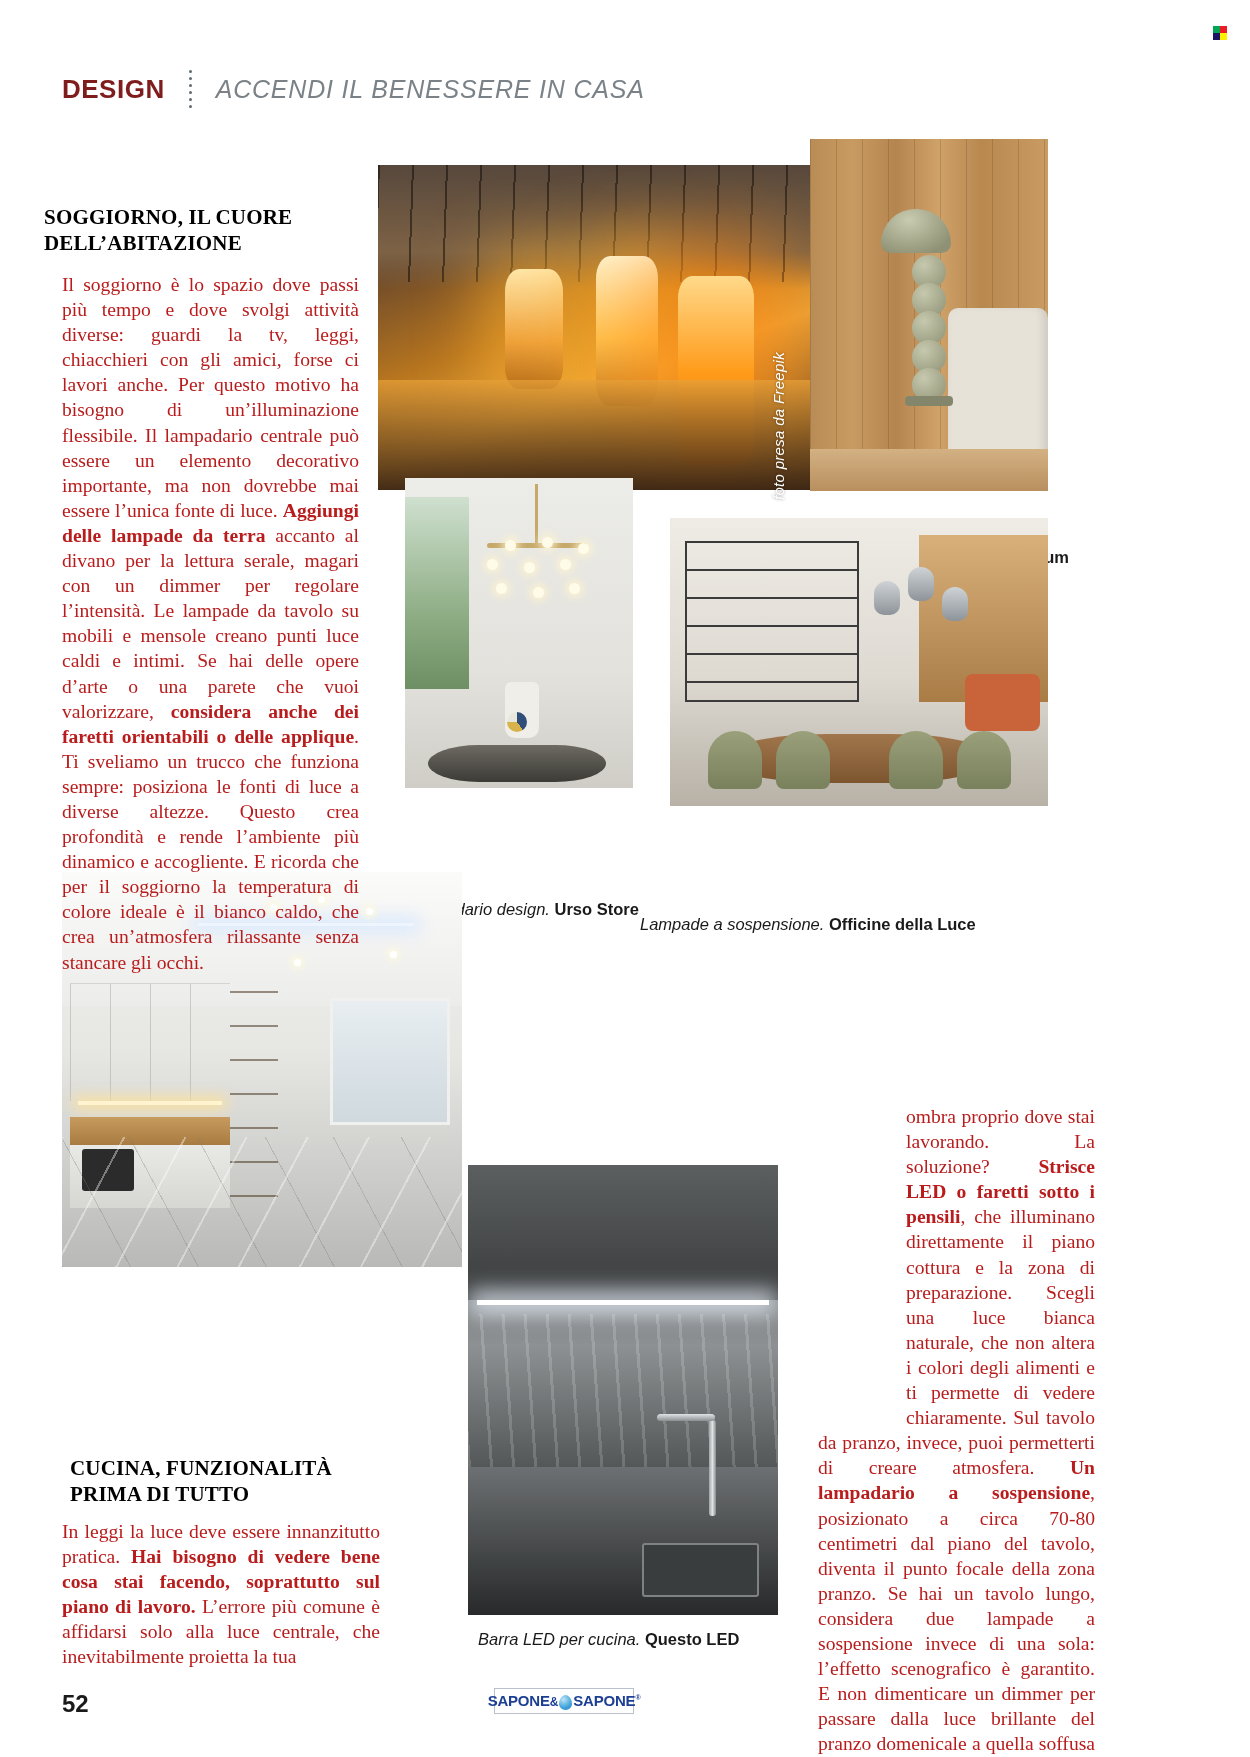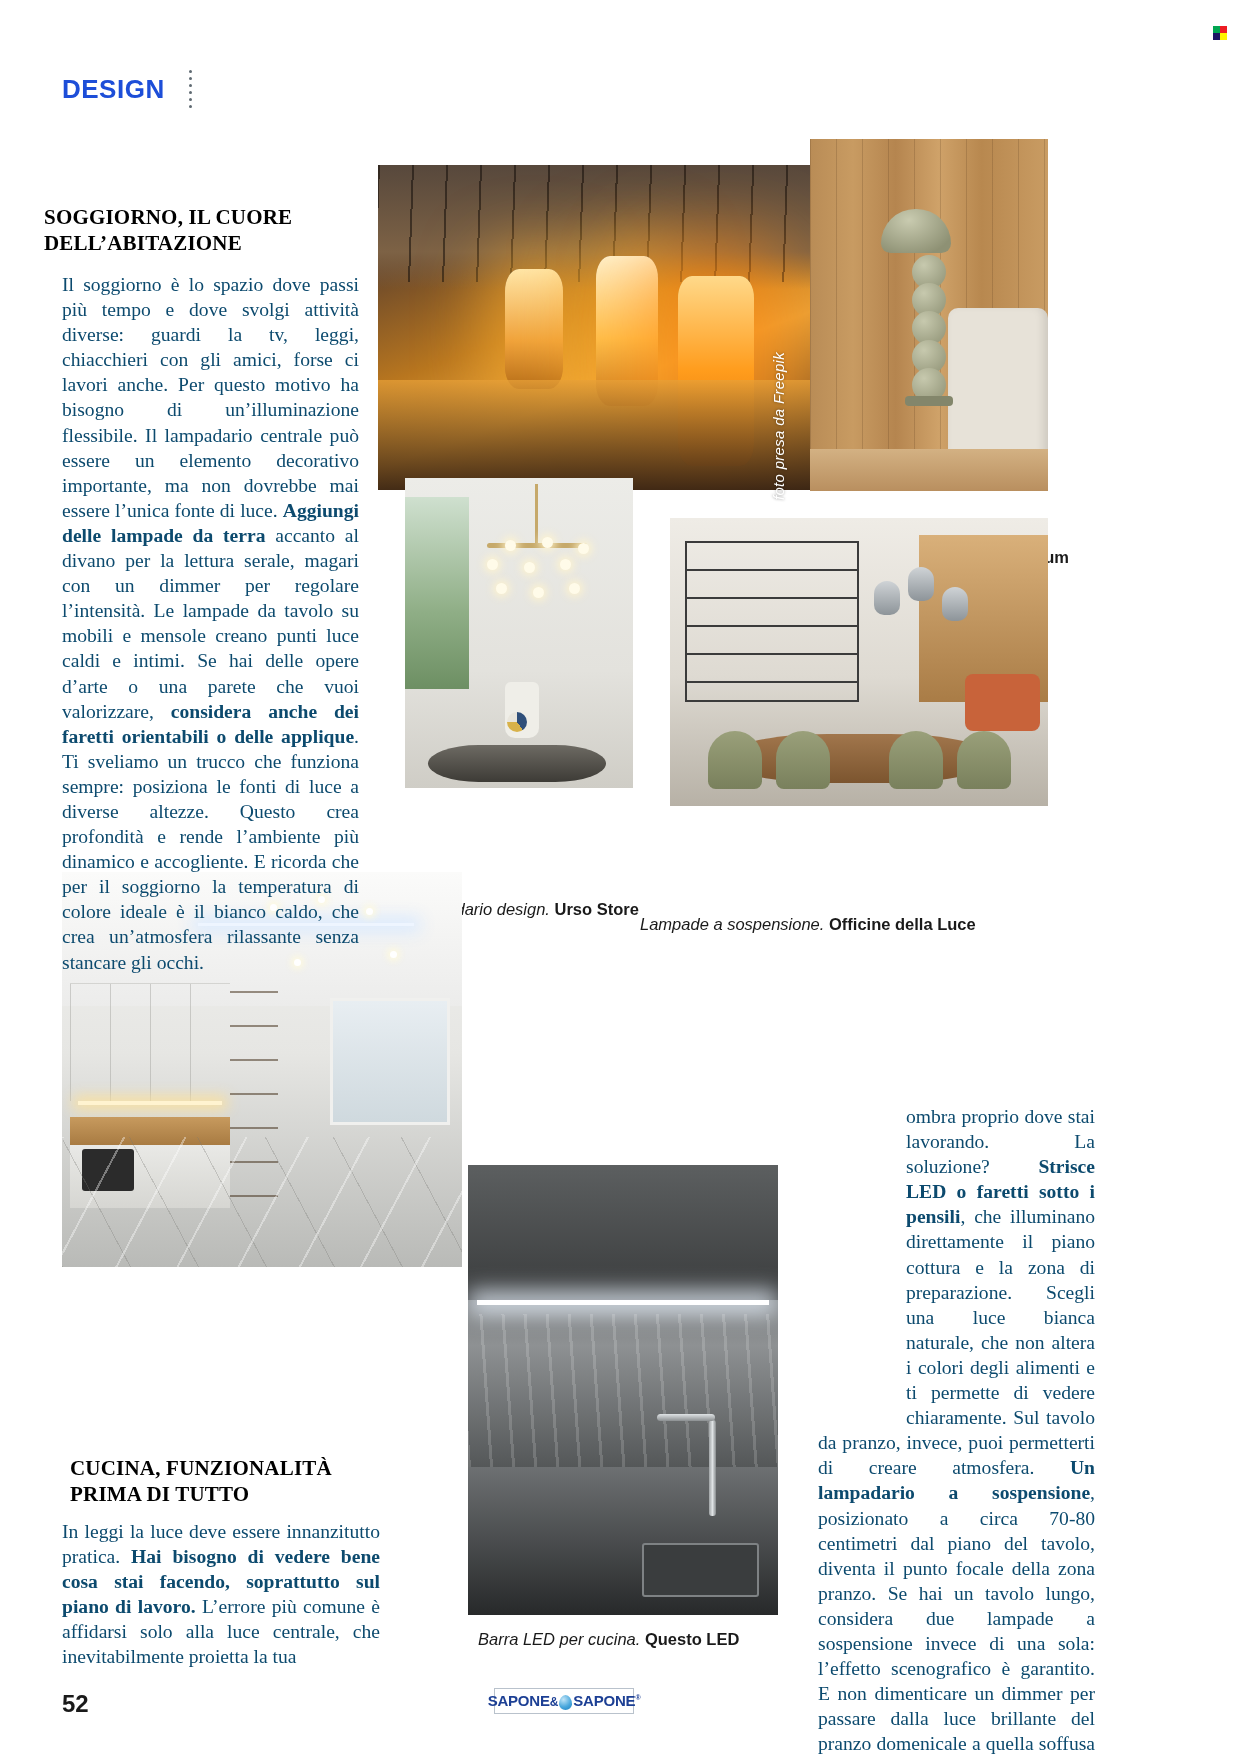--- a/index.html
+++ b/index.html
@@ -30,21 +30,21 @@
     top: 70px; left: 62px;
     display: flex;
     align-items: center;
     gap: 20px;
   }
   .kicker {
     font-family: "Liberation Sans", sans-serif;
     font-weight: bold;
     font-size: 26px;
     letter-spacing: 0.5px;
-    color: #1d4ed8;
+    color: #7f1d1d;
   }
   .dots {
     display: flex;
     flex-direction: column;
     gap: 4px;
     padding: 0 4px;
   }
   .dots i {
     width: 3px; height: 3px;
     background: #5f6a72;
@@ -58,21 +58,21 @@
     letter-spacing: 0.8px;
     color: #7a8288;
   }
 
   
   .col {
     position: absolute;
     text-align: justify;
     font-size: 19.6px;
     line-height: 25.1px;
-    color: #0c4a6e;
+    color: #b91c1c;
     hyphens: auto;
   }
   .col b { font-weight: bold; }
   .sec-title {
     position: absolute;
     font-weight: bold;
     font-size: 21px;
     line-height: 26px;
     letter-spacing: 0.2px;
     color: #000;
@@ -322,20 +322,21 @@
 <div class="page-header">
   <span class="kicker">DESIGN</span>
   <span class="dots">
     <i></i>
       <i></i>
       <i></i>
       <i></i>
       <i></i>
       <i></i>
   </span>
+  <span class="headline-sub">ACCENDI IL BENESSERE IN CASA</span>
 </div>
 
 <div class="photo" id="ph-pendants">
   <div class="inner">
     <div class="ceil"></div>
     <div class="cords"></div>
     <div class="glow1"></div>
     <div class="glow2"></div>
     <div class="glow3"></div>
     <div class="floor"></div>

